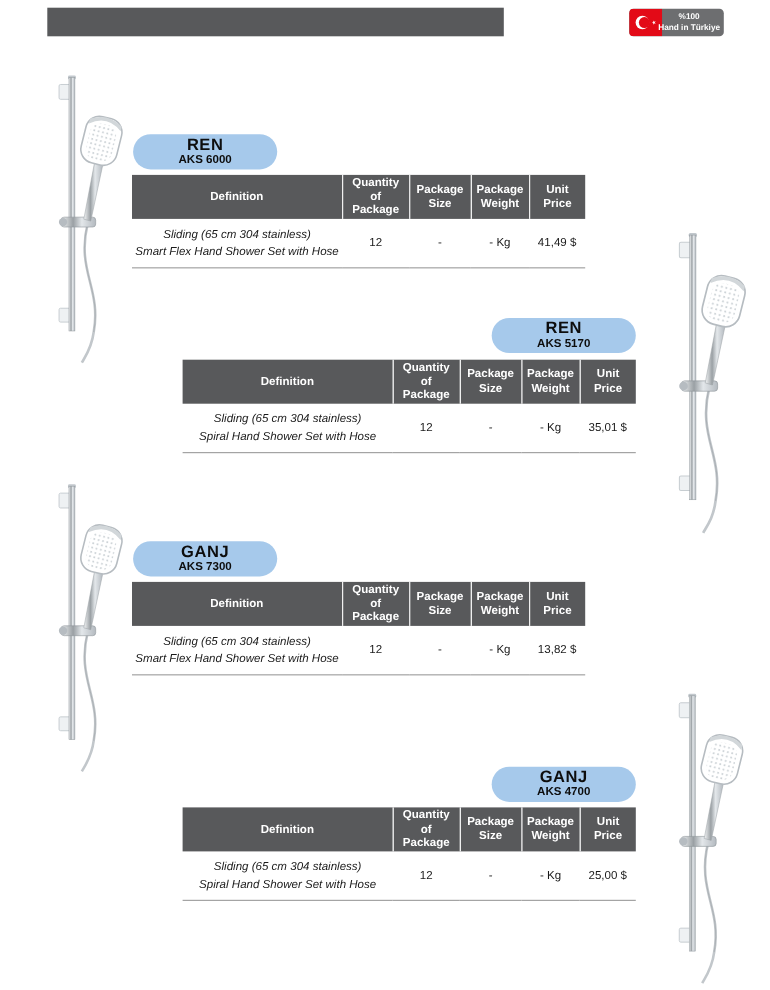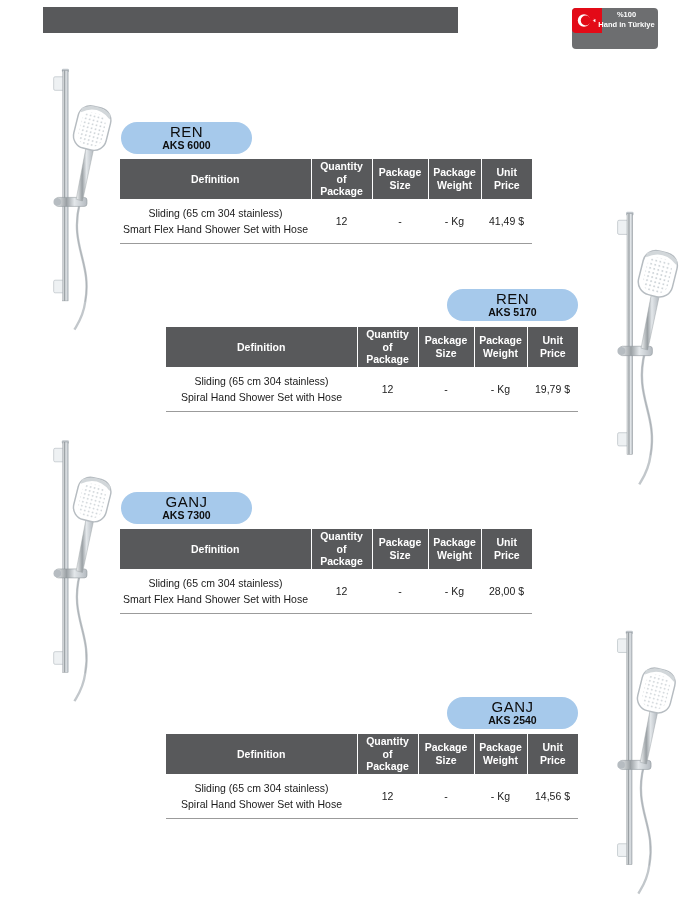--- a/index.html
+++ b/index.html
@@ -3,41 +3,41 @@
 <meta charset="utf-8">
 <style>
   html,body { margin:0; padding:0; background:#ffffff; }
   body { font-family:"Liberation Sans", sans-serif; }
   .canvas { position:relative; width:700px; height:900px; background:#fff; overflow:hidden; margin:0 auto; }
 
   
   .top-bar { position:absolute; left:43px; top:7px; width:415px; height:26px; background:#58595b; }
 
   
-  .made-badge { position:absolute; left:572px; top:8px; width:86px; height:41px;
+  .made-badge { position:absolute; left:572px; top:8px; width:86px; height:25px;
                 background:#6d6e70; border-radius:4px; }
   .made-badge svg.flag { position:absolute; left:0; top:0; height:25px; width:30px; }
   .made-text { position:absolute; left:26px; right:3px; top:2px; color:#ffffff;
                font-size:7.5px; line-height:1.35; text-align:center; font-weight:bold; }
 
   
   .pill { position:absolute; width:131px; height:32px; background:#a6c9eb; border-radius:16px;
           display:flex; flex-direction:column; align-items:center; justify-content:center; color:#0d0d0d; }
-  .pill .p-name { font-size:15px; font-weight:normal; line-height:1.05; letter-spacing:0.5px; }
+  .pill .p-name { font-size:15px; font-weight:bold; line-height:1.05; letter-spacing:0.5px; }
   .pill .p-code { font-size:10.5px; font-weight:bold; line-height:1.1; }
 
   
   table.spec-table { position:absolute; width:412px; border-collapse:collapse; table-layout:fixed; }
   .spec-table th { background:#58595b; color:#ffffff; font-size:10.5px; font-weight:bold;
                    height:33px; vertical-align:middle; text-align:center; padding:1px 3px; line-height:1.2; }
   .spec-table th + th { border-left:1px solid #ffffff; }
   .spec-table td { font-size:10.5px; color:#1a1a1a; text-align:center; vertical-align:middle;
                    height:44px; padding:0 2px; }
   .spec-table tbody tr { border-bottom:1.5px solid #9b9b9b; }
-  .def-cell div { line-height:1.55; }
+  .def-cell div { line-height:1.55;font-style:italic; }
 
   
   .prod-img { position:absolute; }
   .prod-img svg { width:100%; height:100%; }
 </style>
 </head>
 <body>
 
 <svg width="0" height="0" style="position:absolute" aria-hidden="true">
   <defs>
@@ -158,21 +158,21 @@
     </thead>
     <tbody>
       <tr>
         <td class="def-cell">
           <div>Sliding (65 cm 304 stainless)</div>
           <div>Spiral Hand Shower Set with Hose</div>
         </td>
         <td>12</td>
         <td>-</td>
         <td>- Kg</td>
-        <td>19,79 $</td>
+        <td>35,01 $</td>
       </tr>
     </tbody>
   </table>
 
   <div class="prod-img" style="left:33px; top:430px; width:90px; height:285px;">
     <svg viewBox="0 0 100 300">
         <use href="#shower-set"></use>
       </svg>
   </div>
 
@@ -200,34 +200,34 @@
     </thead>
     <tbody>
       <tr>
         <td class="def-cell">
           <div>Sliding (65 cm 304 stainless)</div>
           <div>Smart Flex  Hand Shower Set with Hose</div>
         </td>
         <td>12</td>
         <td>-</td>
         <td>- Kg</td>
-        <td>28,00 $</td>
+        <td>13,82 $</td>
       </tr>
     </tbody>
   </table>
 
   <div class="prod-img" style="left:594px; top:628px; width:96px; height:272px;">
     <svg viewBox="0 0 100 300">
         <use href="#shower-set"></use>
       </svg>
   </div>
 
   <div class="pill" style="left:447px; top:697px;">
     <div class="p-name">GANJ</div>
-    <div class="p-code">AKS 2540</div>
+    <div class="p-code">AKS 4700</div>
   </div>
 
   <table class="spec-table" style="left:166px; top:734px;">
     <colgroup>
         <col style="width:191px">
         <col style="width:61px">
         <col style="width:56px">
         <col style="width:53px">
         <col style="width:51px">
       </colgroup>
@@ -242,18 +242,18 @@
     </thead>
     <tbody>
       <tr>
         <td class="def-cell">
           <div>Sliding (65 cm 304 stainless)</div>
           <div>Spiral Hand Shower Set with Hose</div>
         </td>
         <td>12</td>
         <td>-</td>
         <td>- Kg</td>
-        <td>14,56 $</td>
+        <td>25,00 $</td>
       </tr>
     </tbody>
   </table>
 
 </div>
 
 </body></html>

